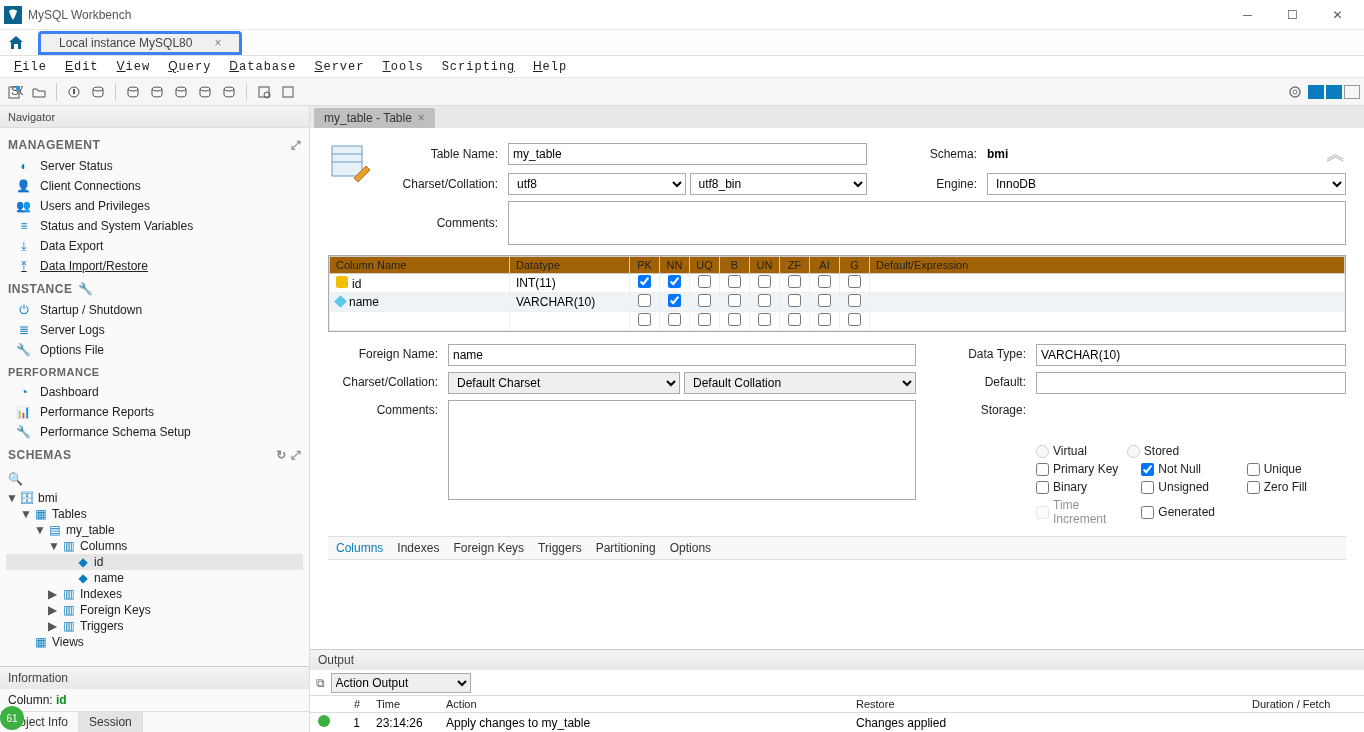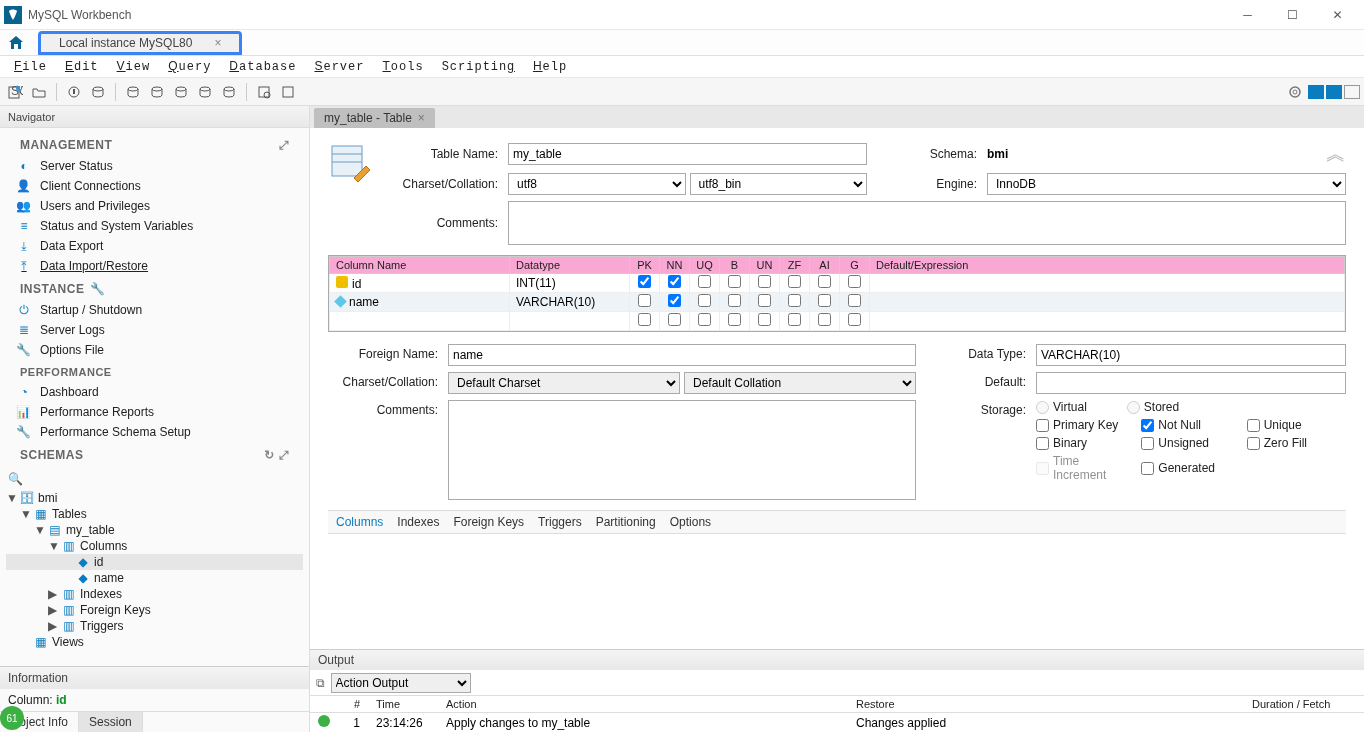--- a/index.html
+++ b/index.html
@@ -31,21 +31,21 @@
 .tog { width: 16px; height: 14px; border: 1px solid #999; }
 .tog.active { background: #0a7cc0; border-color: #0a7cc0; }
 
 
 .main { display: flex; height: calc(732px - 30px - 26px - 22px - 28px); }
 
 
 .navigator { width: 310px; background: #fafafa; border-right: 1px solid #ddd; display: flex; flex-direction: column; }
 .nav-header { height: 22px; background: linear-gradient(#f4f4f4,#e8e8e8); border-bottom: 1px solid #ddd; padding: 0 8px; display: flex; align-items: center; color: #444; font-size: 11px; }
 .nav-section { padding: 4px 8px; }
-.nav-section-title { color: #666; font-weight: bold; letter-spacing: 0.5px; font-size: 11px; margin: 6px 12px 4px; display: flex; align-items: center; gap: 6px; }
+.nav-section-title { color: #666; font-weight: bold; letter-spacing: 0.5px; font-size: 11px; margin: 6px 0 4px; display: flex; align-items: center; gap: 6px; }
 .nav-item { display: flex; align-items: center; gap: 8px; padding: 2px 0 2px 8px; color: #222; }
 .nav-item .nicon { width: 16px; height: 16px; display: flex; align-items: center; justify-content: center; color: #0a7cc0; }
 .nav-item.link { text-decoration: underline; }
 .schemas-header { display: flex; align-items: center; justify-content: space-between; }
 .filter-wrap { display: flex; align-items: center; gap: 4px; padding: 2px 8px; }
 .filter-wrap input { flex: 1; height: 20px; border: 1px solid #bbb; padding: 0 4px; }
 .tree { padding: 2px 6px; font-size: 12px; }
 .tree-item { display: flex; align-items: center; gap: 4px; padding: 1px 0; color: #222; }
 .tree-item.selected { background: #e6e6e6; }
 .tree-arrow { width: 10px; display: inline-block; color: #555; }
@@ -74,33 +74,33 @@
 .form-grid { display: grid; grid-template-columns: 110px 1fr 100px 1fr; gap: 6px 10px; align-items: center; flex: 0; }
 .form-grid label { text-align: right; color: #222; }
 .form-grid input[type=text], .form-grid select, .form-grid textarea { width: 100%; height: 22px; border: 1px solid #aaa; padding: 0 4px; background: #fff; }
 .form-grid textarea { height: 44px; resize: none; }
 .collapse-chevron { margin-left: auto; color: #bbb; font-size: 20px; }
 .dual-select { display: flex; gap: 4px; }
 .dual-select select { flex: 1; }
 
 .columns-grid-wrap { border: 1px solid #aaa; margin-top: 10px; }
 .columns-grid-wrap table { width: 100%; border-collapse: collapse; }
-.columns-grid-wrap th { text-align: left; font-weight: normal; background: #f9a8d4; border: 1px solid #ccc; padding: 2px 6px; font-size: 11px; color: #222; }
+.columns-grid-wrap th { text-align: left; font-weight: normal; background: #a16207; border: 1px solid #ccc; padding: 2px 6px; font-size: 11px; color: #222; }
 .columns-grid-wrap td { border: 1px solid #eee; padding: 1px 6px; font-size: 12px; }
 .columns-grid-wrap tr.selected td { background: #eef3f8; }
 .colicon { width: 12px; height: 12px; display: inline-block; margin-right: 4px; }
 .colicon.key { background: #f0c000; border-radius: 2px; }
 .colicon.dia { background: #5cc8e8; transform: rotate(45deg); width: 9px; height: 9px; }
 .chk { width: 13px; height: 13px; }
 
 .col-detail { display: grid; grid-template-columns: 110px 1fr 100px 310px; gap: 6px 10px; align-items: start; margin-top: 12px; }
 .col-detail label { text-align: right; color: #222; padding-top: 3px; }
 .col-detail input[type=text], .col-detail select, .col-detail textarea { width: 100%; height: 22px; border: 1px solid #aaa; padding: 0 4px; }
 .col-detail textarea { height: 100px; resize: none; }
-.storage-opts { display: grid; grid-template-columns: 1fr 1fr 1fr; gap: 4px 6px; }
+.storage-opts { display: grid; grid-template-columns: 1fr 1fr 1fr; gap: 4px 6px; margin-top: 44px; }
 .storage-opts label { text-align: left; display: flex; align-items: center; gap: 4px; padding: 0; }
 .radio-row { grid-column: 1 / span 3; display: flex; gap: 40px; }
 
 .bottom-tabs { display: flex; gap: 14px; border-top: 1px solid #ddd; border-bottom: 1px solid #ddd; padding: 4px 8px; background: #f8f8f8; margin-top: 10px; }
 .bottom-tabs span { color: #333; }
 .bottom-tabs span.active { color: #0a7cc0; }
 
 .action-buttons { display: flex; justify-content: flex-end; gap: 8px; padding: 6px 2px; }
 .action-buttons button { width: 72px; height: 22px; background: linear-gradient(#fdfdfd,#e8e8e8); border: 1px solid #888; }
 .action-buttons button.primary { border: 2px solid #0a7cc0; }

